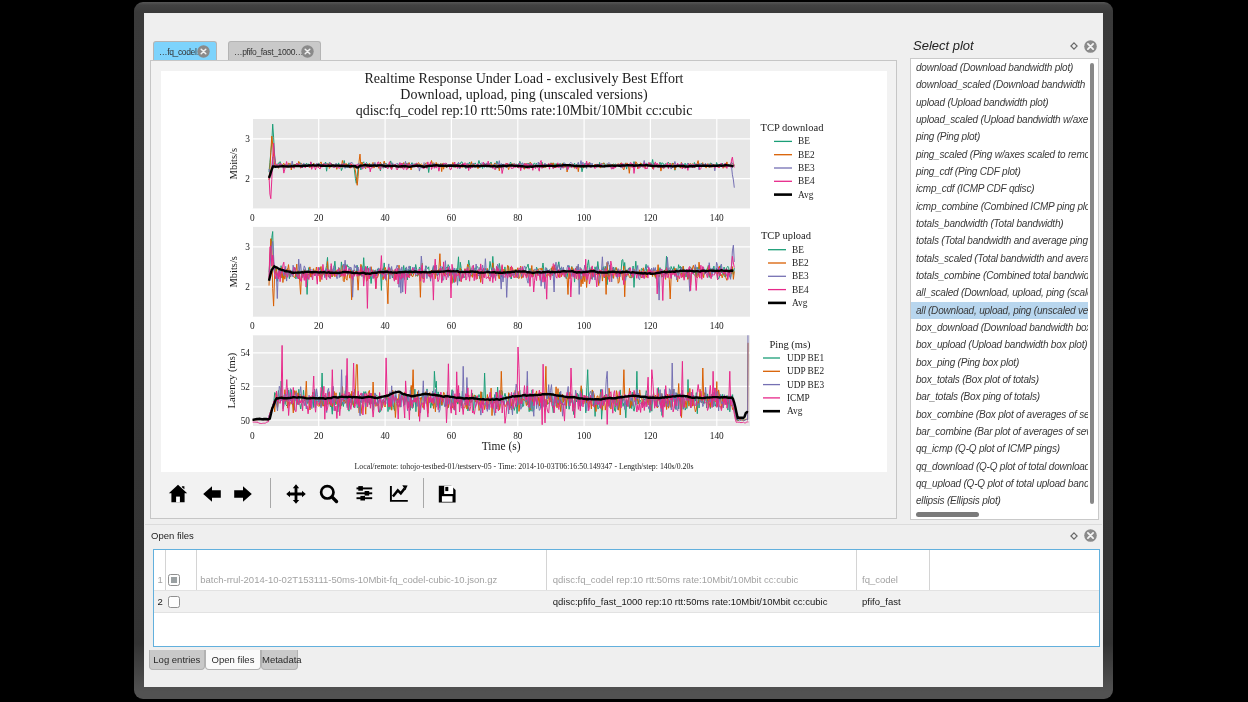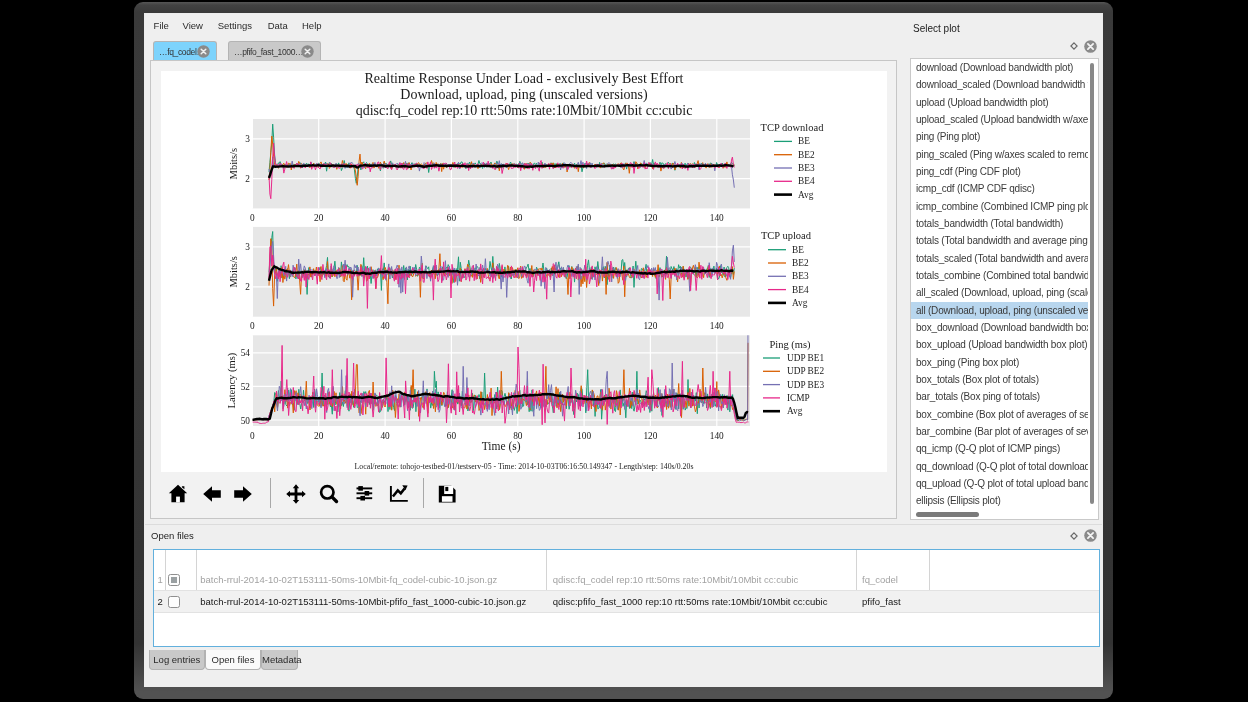--- a/index.html
+++ b/index.html
@@ -15,26 +15,26 @@
   border-radius:3px 3px 0 0; font-size:8.5px; letter-spacing:-0.35px; color:#333; }
 .tab .tl { position:absolute; left:5px; top:4.5px; }
 .tclose { position:absolute; right:6px; top:3px; }
 .tab1 { left:8px; width:64px; background:#7dd3fc; z-index:2; }
 .tab2 { left:83px; width:93px; background:#c9c9c9; }
 .pane { position:absolute; left:5px; top:46px; width:747px; height:459px;
   background:#f2f2f2; border:1px solid #c6c6c6; }
 .fig { position:absolute; left:10px; top:10px; }
 .ticon { position:absolute; top:421px; }
 .tsep { position:absolute; top:417px; width:1px; height:30px; background:#a8a8a8; }
-.rdock-title { position:absolute; left:768px; top:9px; font-size:10px; color:#222; }
+.rdock-title { position:absolute; left:768px; top:24px; font-size:13px; color:#222;font-style:italic; }
 .rlist { position:absolute; left:765px; top:44px; width:189px; height:462px;
   background:#fff; border:1px solid #c9c9c9; overflow:hidden; }
 .rlist .li { width:177px; }
 .li { height:17.33px; line-height:17.33px; padding-left:5px; font-size:10px;
-  letter-spacing:-0.2px; color:#3a3a3a; white-space:nowrap; overflow:hidden; }
+  letter-spacing:-0.2px; color:#3a3a3a; white-space:nowrap; overflow:hidden;font-style:italic; }
 .li.sel { background:#b8d6ee; }
 .vsb { position:absolute; left:944.5px; top:49px; width:4.5px; height:441px;
   background:#888; border-radius:2.5px; }
 .hsb { position:absolute; left:771px; top:498px; width:63px; height:5px;
   background:#7a7a7a; border-radius:2.5px; }
 .hline { position:absolute; left:0; top:510px; width:100%; height:1px; background:#dcdcdc; }
 .bdock-title { position:absolute; left:6px; top:516px; font-size:9.5px; color:#222; }
 .tbl { position:absolute; left:7.5px; top:535px; width:947px; height:98px;
   background:#fff; border:1px solid #62b0dd; font-size:9.5px; color:#2a2a2a; }
 .th { position:absolute; left:0; top:0; width:100%; height:19px; background:#ececec;
@@ -47,27 +47,20 @@
 .r2 { top:41px; background:#f1f1f1; color:#161616; }
 .cb { position:absolute; left:14px; top:4.5px; width:12px; height:12px; background:#fdfdfd;
   border:1px solid #8f8f8f; border-radius:2.5px; }
 .cb.part::after { content:""; position:absolute; left:2px; top:2px; width:6px; height:6px; background:#9aa0a2; }
 .btab { position:absolute; top:636px; height:20px; background:#c9c9c9; border:1px solid #b2b2b2;
   border-top:none; border-radius:0 0 4px 4px; font-size:9.5px; color:#2a2a2a; text-align:center; line-height:19px; }
 </style></head>
 <body>
 <div class="win">
 <div class="content">
-  <div class="menu">
-    <span style="left:8.6px">File</span>
-        <span style="left:37.5px">View</span>
-    <span style="left:72.7px">Settings</span>
-        <span style="left:122.7px">Data</span>
-    <span style="left:157px">Help</span>
-  </div>
   <div class="tab tab1">
         <span class="tl">…fq_codel…</span>
         <svg class="tclose" width="13" height="13">
           <circle cx="6.5" cy="6.5" r="6.2" fill="#8a8a8a"></circle>
           <path d="M4.2 4.2 L8.8 8.8 M8.8 4.2 L4.2 8.8" stroke="#f0f0f0" stroke-width="1.5" stroke-linecap="round"></path>
         </svg>
       </div>
   <div class="tab tab2">
         <span class="tl">…pfifo_fast_1000…</span>
         <svg class="tclose" width="13" height="13">
@@ -322,21 +315,20 @@
     <div class="row r1">
       <span style="left:4px">1</span>
       <span class="cb part"></span>
       <span style="left:46.8px">batch-rrul-2014-10-02T153111-50ms-10Mbit-fq_codel-cubic-10.json.gz</span>
       <span style="left:399.3px">qdisc:fq_codel rep:10 rtt:50ms rate:10Mbit/10Mbit cc:cubic</span>
       <span style="left:708.5px">fq_codel</span>
     </div>
     <div class="row r2">
       <span style="left:4px">2</span>
       <span class="cb"></span>
-      <span style="left:46.8px">batch-rrul-2014-10-02T153111-50ms-10Mbit-pfifo_fast_1000-cubic-10.json.gz</span>
       <span style="left:399.3px">qdisc:pfifo_fast_1000 rep:10 rtt:50ms rate:10Mbit/10Mbit cc:cubic</span>
       <span style="left:708.5px">pfifo_fast</span>
     </div>
   </div>
   <div class="btab" style="left:3.7px;width:56.3px">Log entries</div>
   <div class="btab" style="left:60px;width:56px;background:#fafafa">Open files</div>
   <div class="btab" style="left:116px;width:37px">Metadata</div>
 </div>
 </div>
 </body></html>

